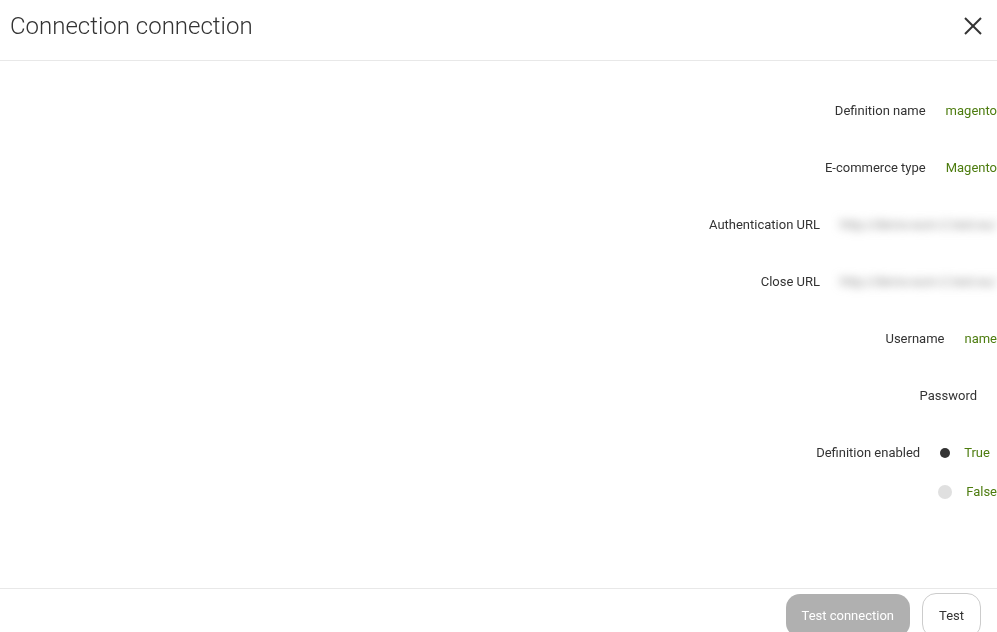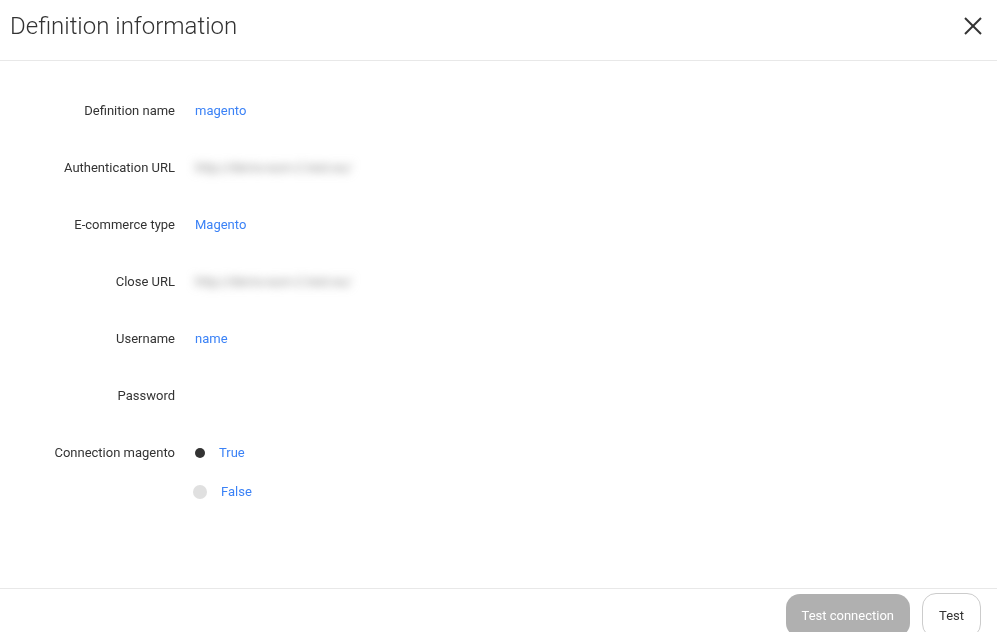--- a/index.html
+++ b/index.html
@@ -42,32 +42,33 @@
       stroke: #333;
       stroke-width: 2;
     }
     .content {
       padding: 40px 0 0 0;
     }
     .row {
       display: flex;
       align-items: flex-start;
       margin-bottom: 40px;
+      justify-content: flex-end;
     }
     .label-col {
       width: 195px;
       text-align: right;
       padding-right: 20px;
       font-size: 13px;
       color: #333;
       padding-top: 2px;
     }
     .value-col {
       font-size: 13px;
-      color: #3b82f6;
+      color: #4d7c0f;
       padding-top: 2px;
     }
     .radio-group {
       display: flex;
       flex-direction: column;
       gap: 24px;
     }
     .radio-item {
       display: flex;
       align-items: center;
@@ -122,64 +123,64 @@
     .btn-close {
       background: #fff;
       color: #333;
       border: 1px solid #ccc;
     }
   </style>
 </head>
 <body>
 
 <div class="header">
-  <div class="title">Definition information</div>
+  <div class="title">Connection connection</div>
   <div class="close-icon">
     <svg viewBox="0 0 24 24" fill="none">
       <line x1="4" y1="4" x2="20" y2="20"></line>
       <line x1="20" y1="4" x2="4" y2="20"></line>
     </svg>
   </div>
 </div>
 
 <div class="content">
 
   <div class="row">
     <div class="label-col">Definition name</div>
     <div class="value-col">magento</div>
   </div>
 
 
   <div class="row">
-    <div class="label-col">Authentication URL</div>
-    <div class="value-col blurred">http://demo-eurn-2.test.eu/</div>
+    <div class="label-col">E-commerce type</div>
+    <div class="value-col">Magento</div>
   </div>
 
   <div class="row">
-    <div class="label-col">E-commerce type</div>
-    <div class="value-col">Magento</div>
+    <div class="label-col">Authentication URL</div>
+    <div class="value-col blurred">http://demo-eurn-2.test.eu/</div>
   </div>
 
   <div class="row">
     <div class="label-col">Close URL</div>
     <div class="value-col blurred">http://demo-eurn-2.test.eu/</div>
   </div>
 
   <div class="row">
     <div class="label-col">Username</div>
     <div class="value-col">name</div>
   </div>
 
   <div class="row">
     <div class="label-col">Password</div>
     <div class="value-col"></div>
   </div>
 
   <div class="row">
-    <div class="label-col">Connection magento</div>
+    <div class="label-col">Definition enabled</div>
     <div class="value-col">
       <div class="radio-group">
         <div class="radio-item">
           <span class="radio-dot"></span>
           <span class="radio-label">True</span>
         </div>
         <div class="radio-item">
           <span class="radio-dot unselected"></span>
           <span class="radio-label">False</span>
         </div>

